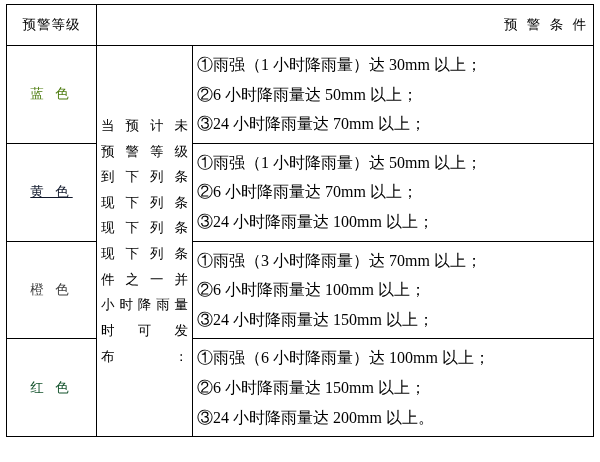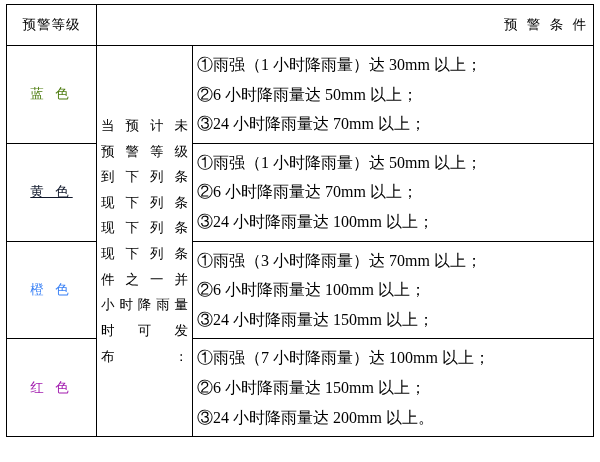--- a/index.html
+++ b/index.html
@@ -47,22 +47,22 @@
   
   .level-cell {
     width: 90px;
     text-align: center;
     letter-spacing: 4px;
     font-size: 15px;
     font-weight: normal;
   }
   .lvl-blue   { color: #4d7c0f; }
   .lvl-yellow { color: #0f172a; text-decoration: underline; }
-  .lvl-orange { color: #3b82f6; }
-  .lvl-red    { color: #a21caf; }
+  .lvl-orange { color: #404040; }
+  .lvl-red    { color: #14532d; }
 
   
   .mid-cell {
     width: 92px;
     text-align: center;
     vertical-align: middle;
     padding: 4px 10px;
   }
   .mid-text {
     font-size: 13.5px;
@@ -139,20 +139,20 @@
         <td class="cond-cell">
           <div class="line">①雨强（3 小时降雨量）达 70mm 以上；</div>
           <div class="line">②6 小时降雨量达 100mm 以上；</div>
           <div class="line">③24 小时降雨量达 150mm 以上；</div>
         </td>
       </tr>
 
       <tr>
         <td class="level-cell lvl-red">红 色</td>
         <td class="cond-cell">
-          <div class="line">①雨强（7 小时降雨量）达 100mm 以上；</div>
+          <div class="line">①雨强（6 小时降雨量）达 100mm 以上；</div>
           <div class="line">②6 小时降雨量达 150mm 以上；</div>
           <div class="line">③24 小时降雨量达 200mm 以上。</div>
         </td>
       </tr>
     </tbody>
   </table>
 </div>
 
 </body></html>

